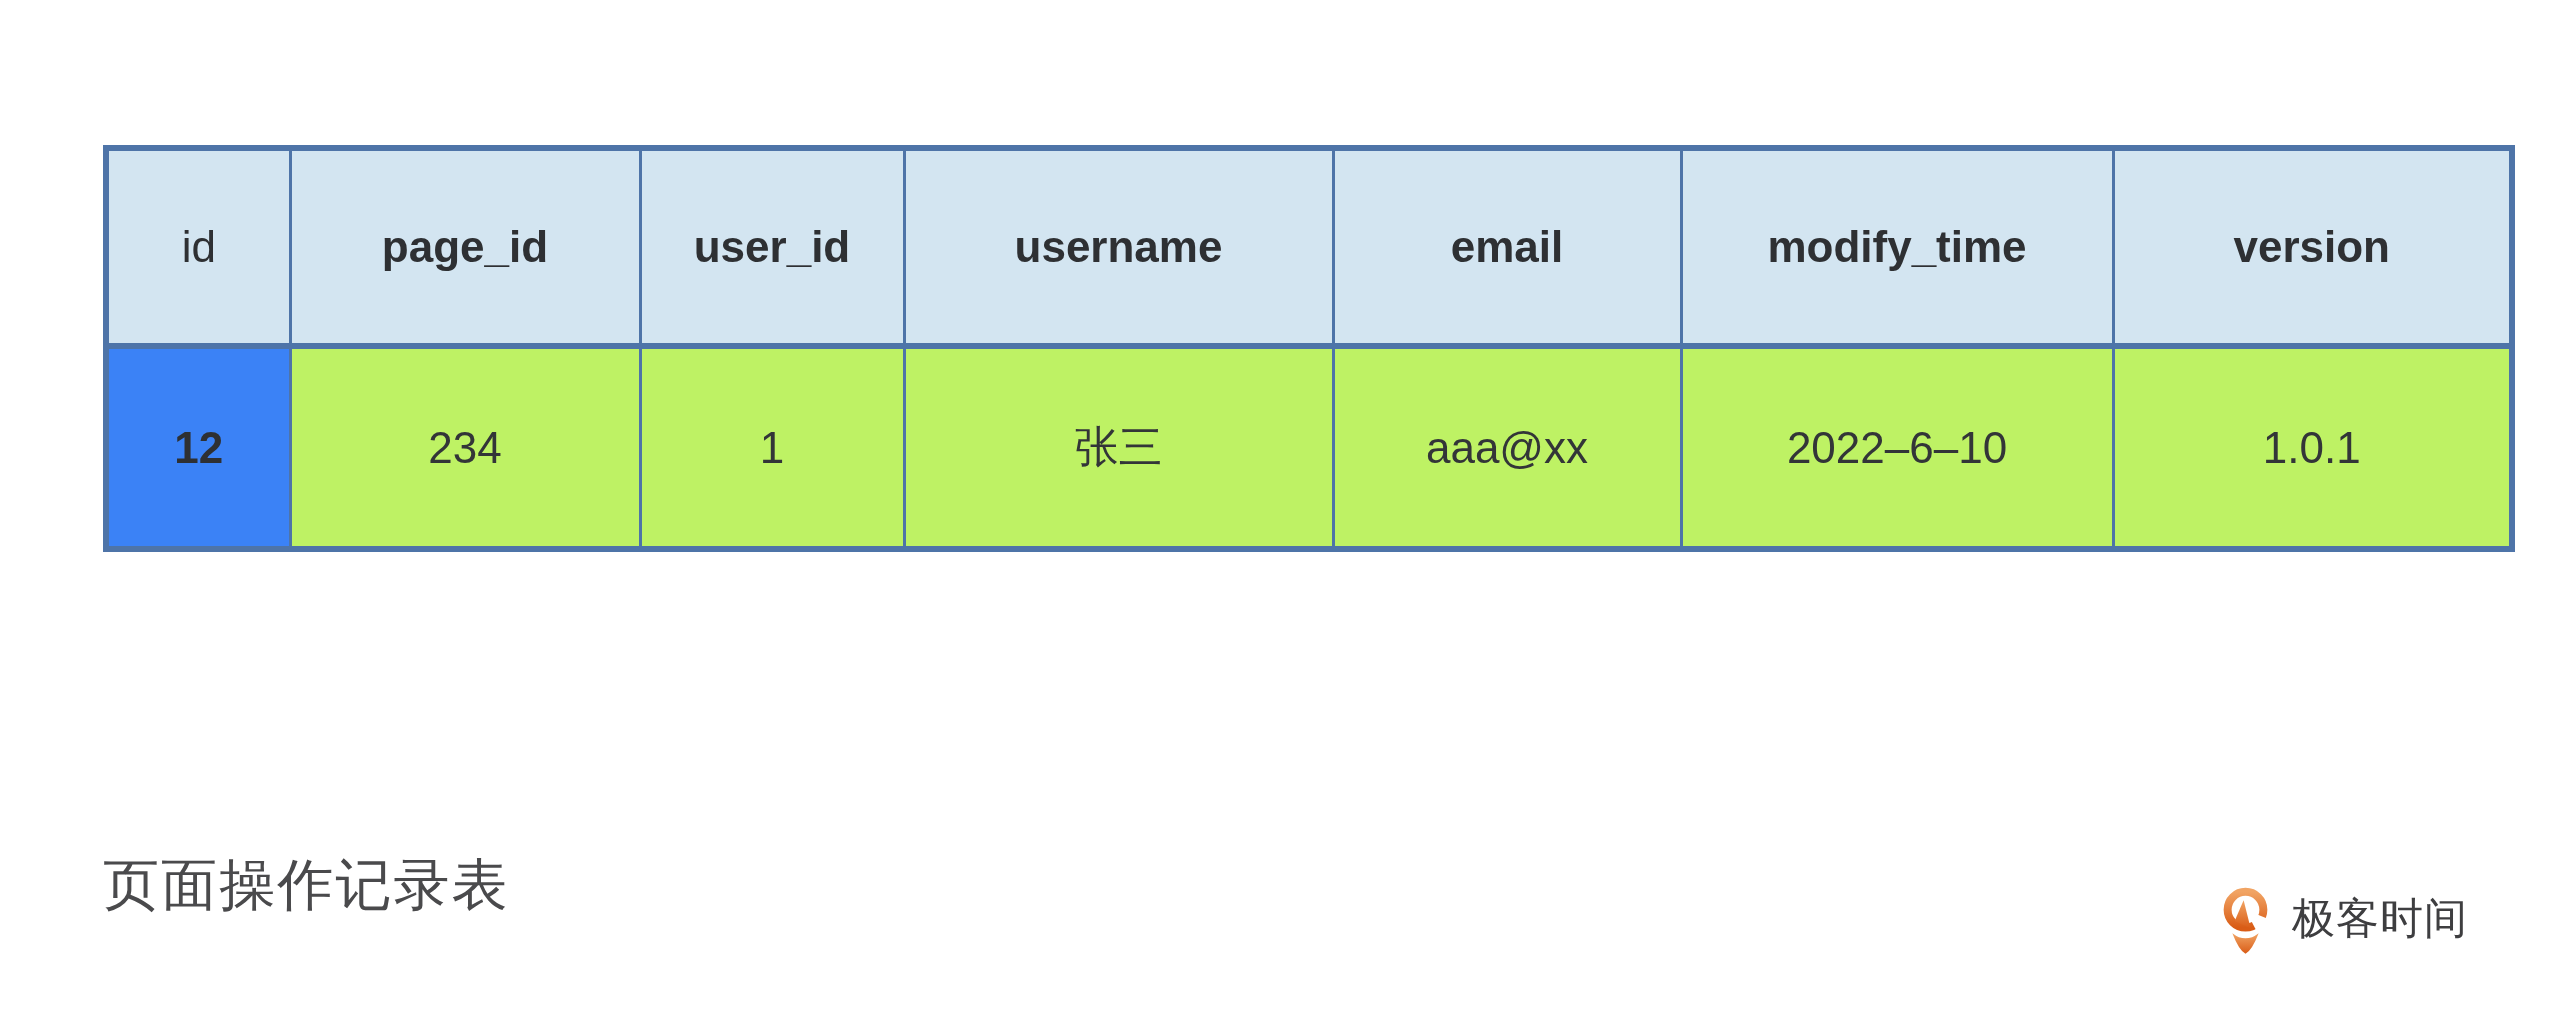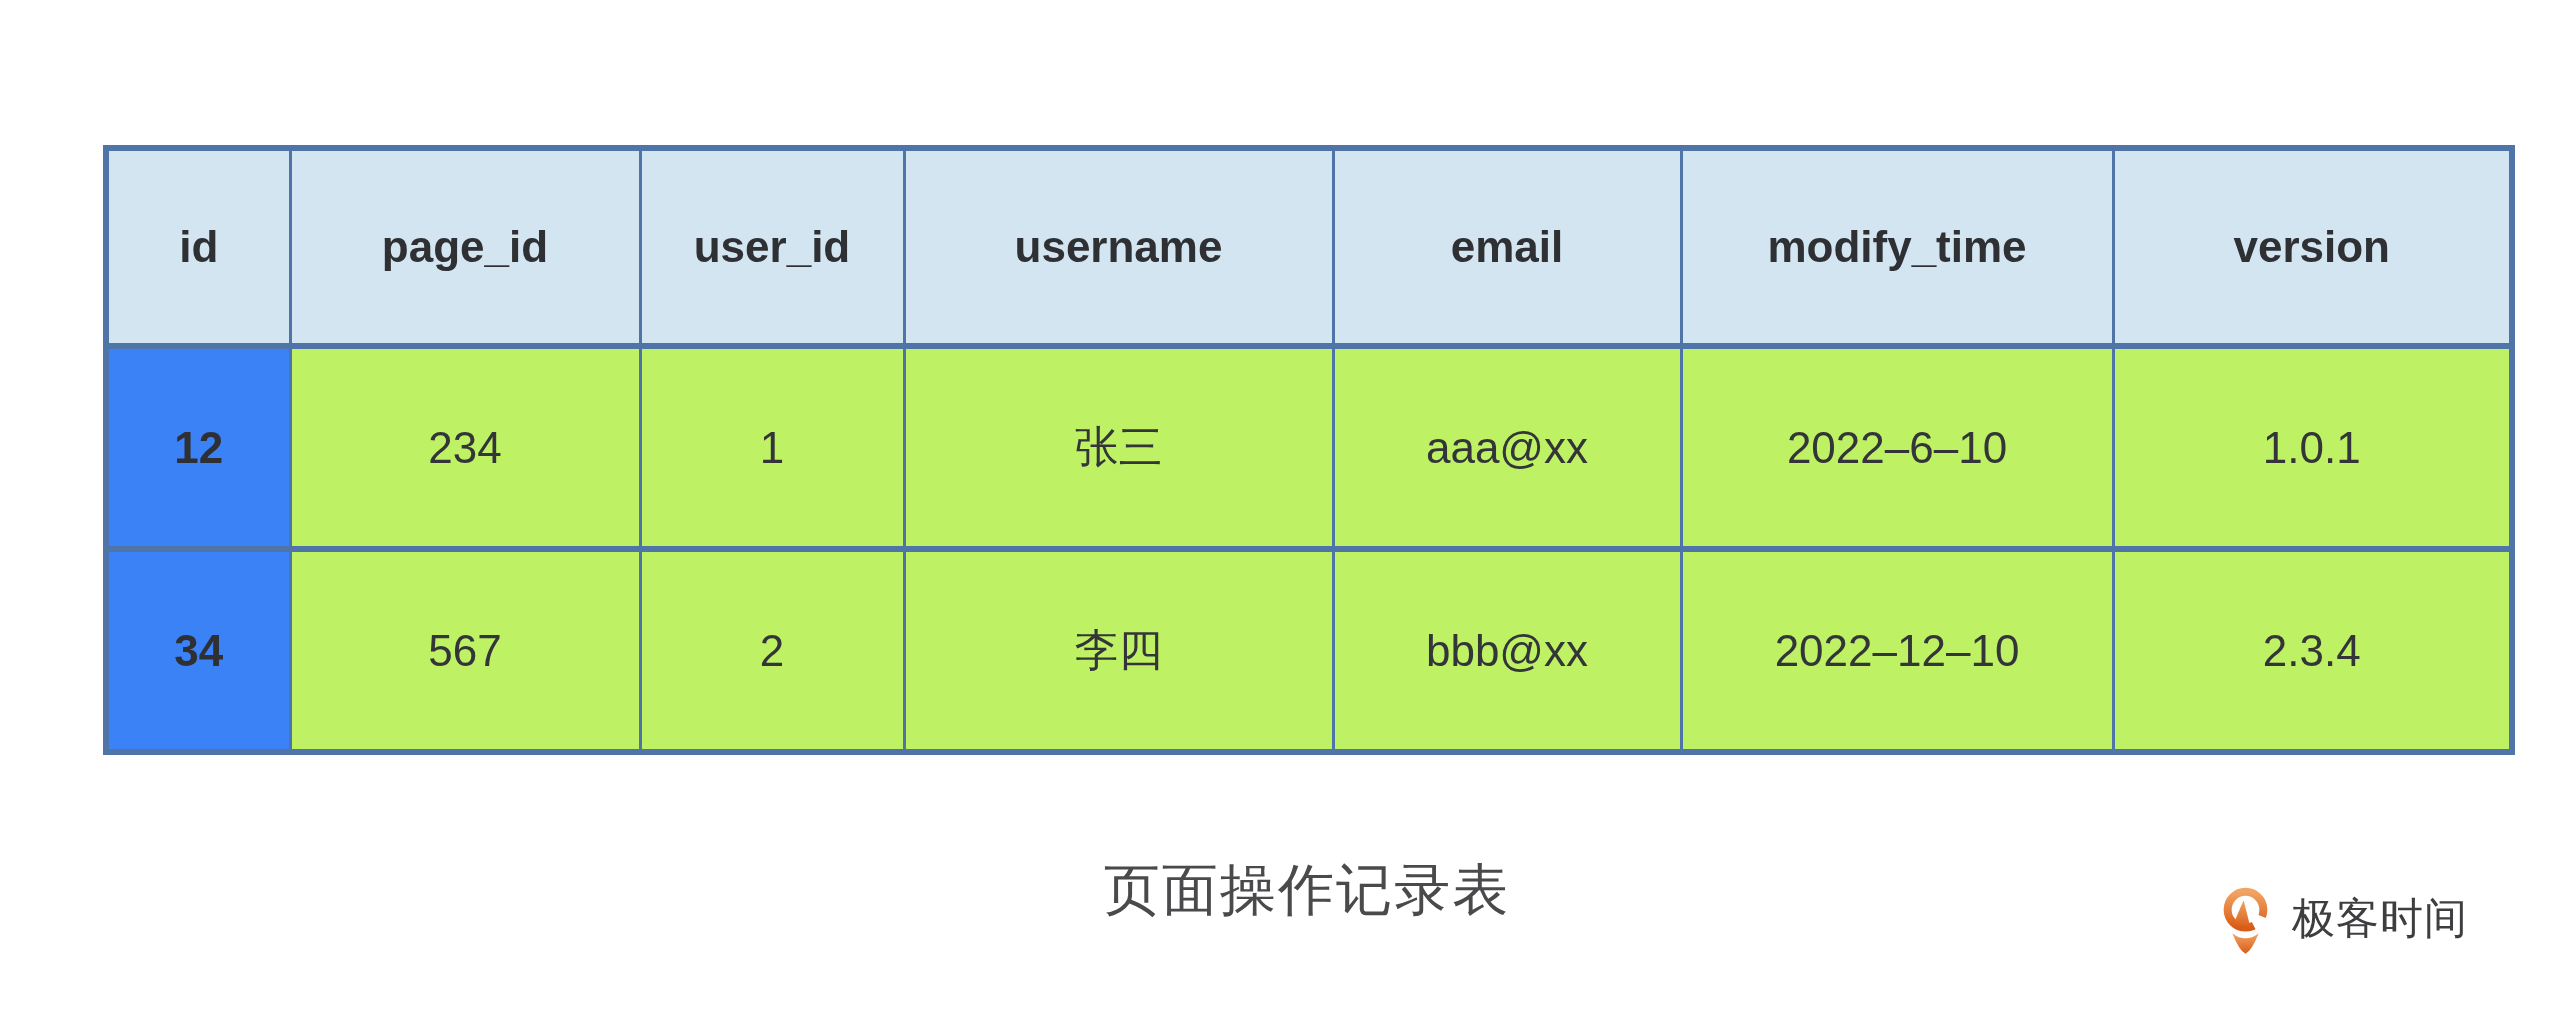--- a/index.html
+++ b/index.html
@@ -45,40 +45,41 @@
     white-space: nowrap;
   }
   table.records thead tr { height: 198px; }
   table.records tbody tr { height: 203px; }
   table.records thead th {
     background: #d3e5f1;
     font-weight: bold;
     color: #2e3033;
   }
   table.records thead th.corner {
-    font-weight: bold;
+    font-weight: normal;
   }
   table.records td.rowhead {
     background: #3b82f6;
     font-weight: bold;
     color: #2e3033;
   }
 
   
   .caption {
     position: absolute;
     left: 103px;
     width: 2408px;
     top: 851px;
     height: 77px;
     line-height: 77px;
-    text-align: center;
+    text-align: left;
     font-size: 56px;
     color: #4a4a4c;
     letter-spacing: 2.1px;
+    font-family: Liberation Mono, monospace;
   }
 
   
   .brand {
     position: absolute;
     left: 2222px;
     top: 882px;
     height: 77px;
     display: flex;
     align-items: center;
@@ -128,29 +129,20 @@
       <tbody>
         <tr>
           <td class="rowhead">12</td>
           <td>234</td>
           <td>1</td>
           <td>张三</td>
           <td>aaa@xx</td>
           <td>2022–6–10</td>
           <td>1.0.1</td>
         </tr>
-        <tr>
-          <td class="rowhead">34</td>
-          <td>567</td>
-          <td>2</td>
-          <td>李四</td>
-          <td>bbb@xx</td>
-          <td>2022–12–10</td>
-          <td>2.3.4</td>
-        </tr>
       </tbody>
     </table>
   </div>
 
   <div class="caption">页面操作记录表</div>
 
   <div class="brand">
     <svg class="mark" viewBox="0 0 100 154" xmlns="http://www.w3.org/2000/svg" aria-hidden="true">
       <defs>
         <linearGradient id="gt-orange" x1="0" y1="0" x2="0" y2="1">

